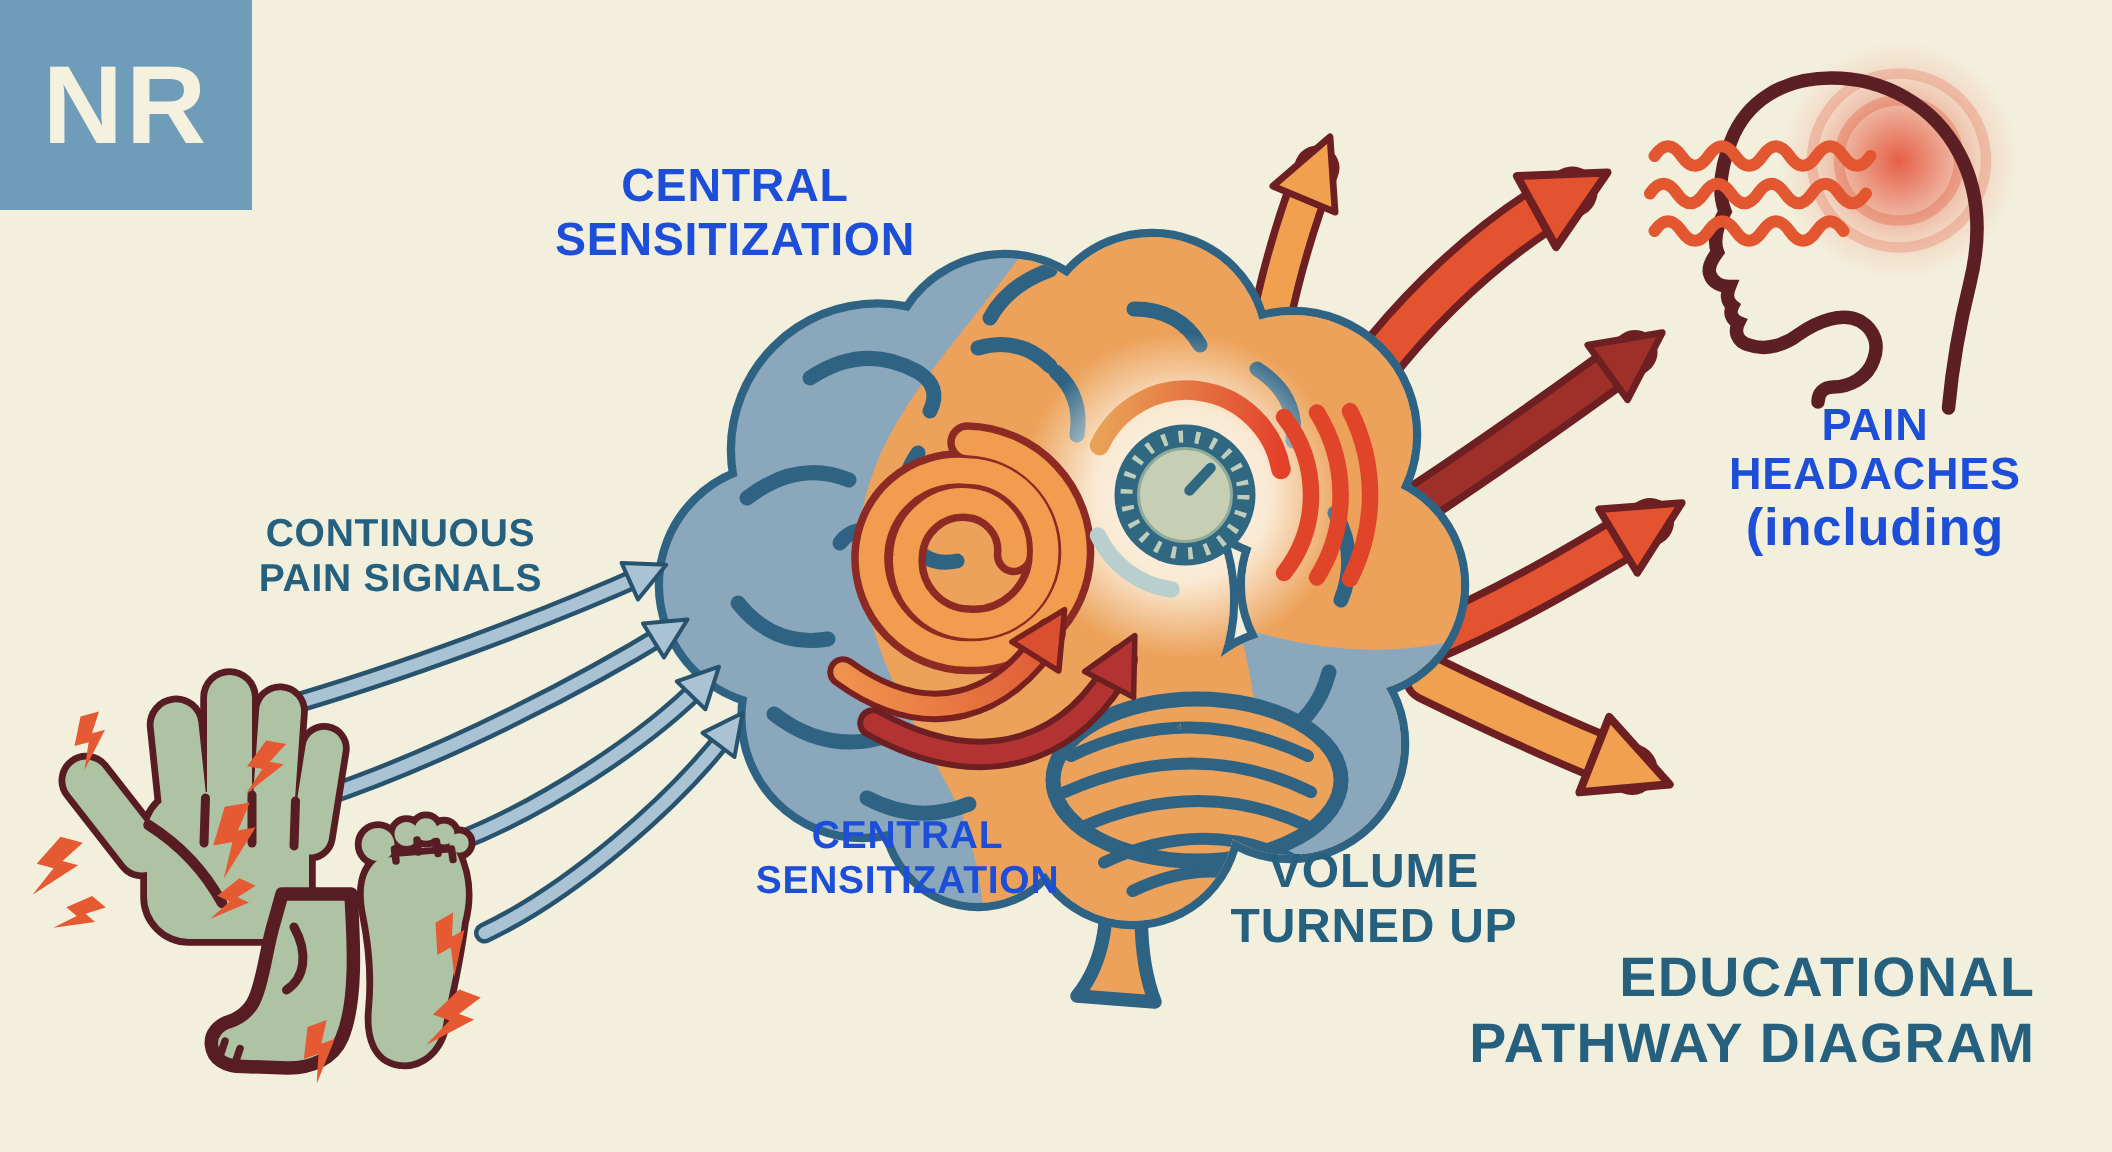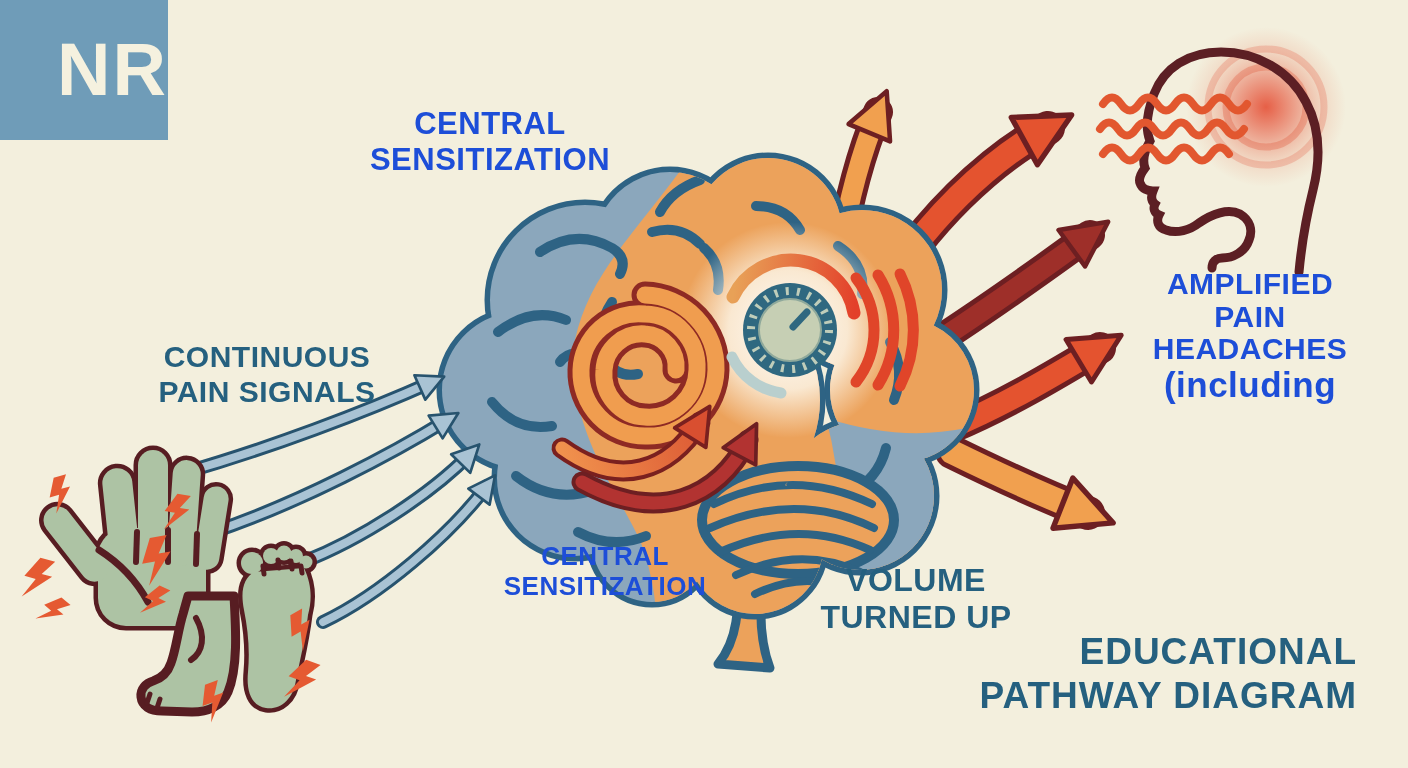--- a/index.html
+++ b/index.html
@@ -8,25 +8,25 @@
     background:#f3efdd;
     font-family:"Liberation Sans", sans-serif;
   }
   .stage{position:absolute;inset:0;}
   svg{position:absolute;left:0;top:0;}
   .label{position:absolute;font-weight:bold;text-align:center;letter-spacing:.5px;line-height:1.16;}
   .maroon{color:#1d4ed8;}
   .teal{color:#25607f;}
   .logo-box{
     position:absolute;left:0;top:0;width:168px;height:140px;
-    background:#6f9cb8;display:flex;align-items:center;justify-content:flex-end;
+    background:#6f9cb8;display:flex;align-items:center;justify-content:center;
   }
   .logo-text{color:#f5f1df;font-weight:bold;font-size:74px;letter-spacing:2px;line-height:1;}
   .l-cs-top{left:330px;top:106px;width:320px;font-size:31px;}
-  .l-cps{left:132px;top:340px;width:270px;font-size:30px;}
+  .l-cps{left:132px;top:340px;width:270px;font-size:26px;}
   .l-pnd{left:300px;top:644px;width:285px;font-size:29px;}
   .l-cs-in{left:465px;top:541px;width:280px;font-size:26px;}
   .l-vtu{left:800px;top:562px;width:232px;font-size:32px;}
   .l-apr{left:1108px;top:268px;width:284px;font-size:30px;line-height:1.09;}
   .l-apr .small{font-size:35px;}
   .l-epd{right:51px;top:630px;width:460px;font-size:37px;text-align:right;letter-spacing:1px;line-height:1.18;}
 </style>
 </head>
 <body>
 
@@ -289,21 +289,20 @@
   <div>CENTRAL</div>
   <div>SENSITIZATION</div>
 </div>
 
 <div class="label teal l-vtu">
   <div>VOLUME</div>
   <div>TURNED UP</div>
 </div>
 
 <div class="label maroon l-apr">
-  <div>AMPLIFIED</div>
   <div>PAIN</div>
   <div>HEADACHES</div>
   <div class="small">(including</div>
 </div>
 
 <div class="label teal l-epd">
   <div>EDUCATIONAL</div>
   <div>PATHWAY DIAGRAM</div>
 </div>
 

